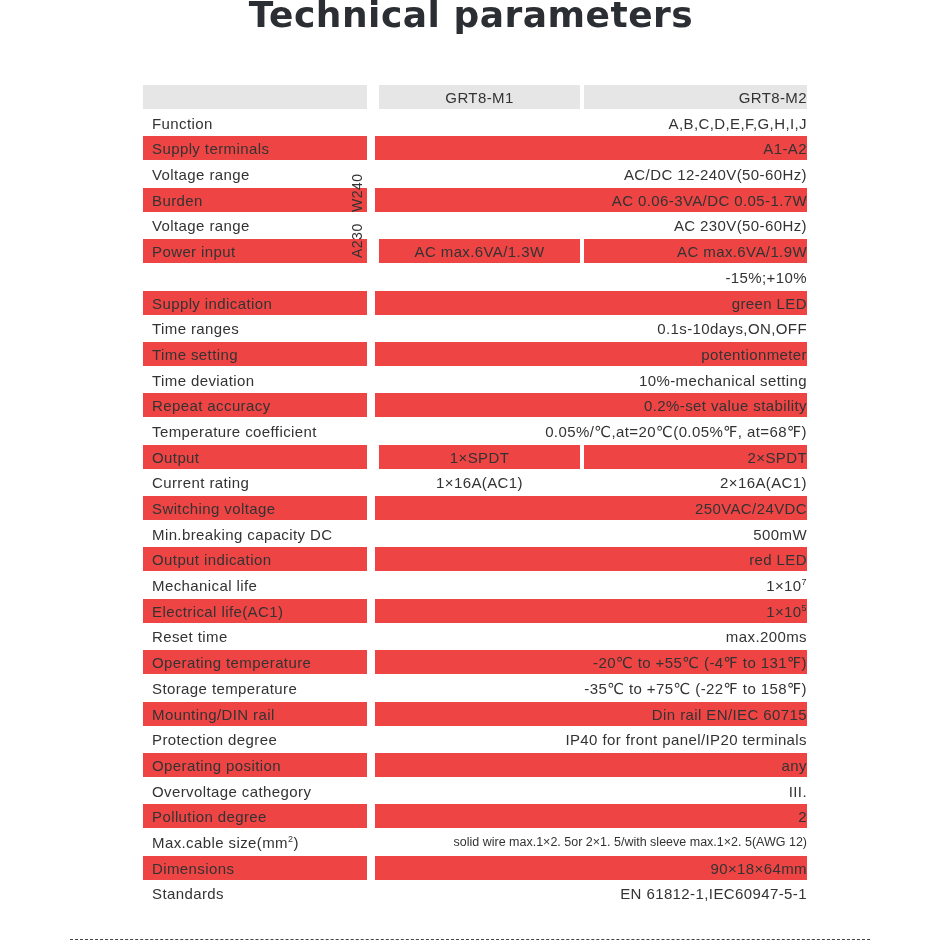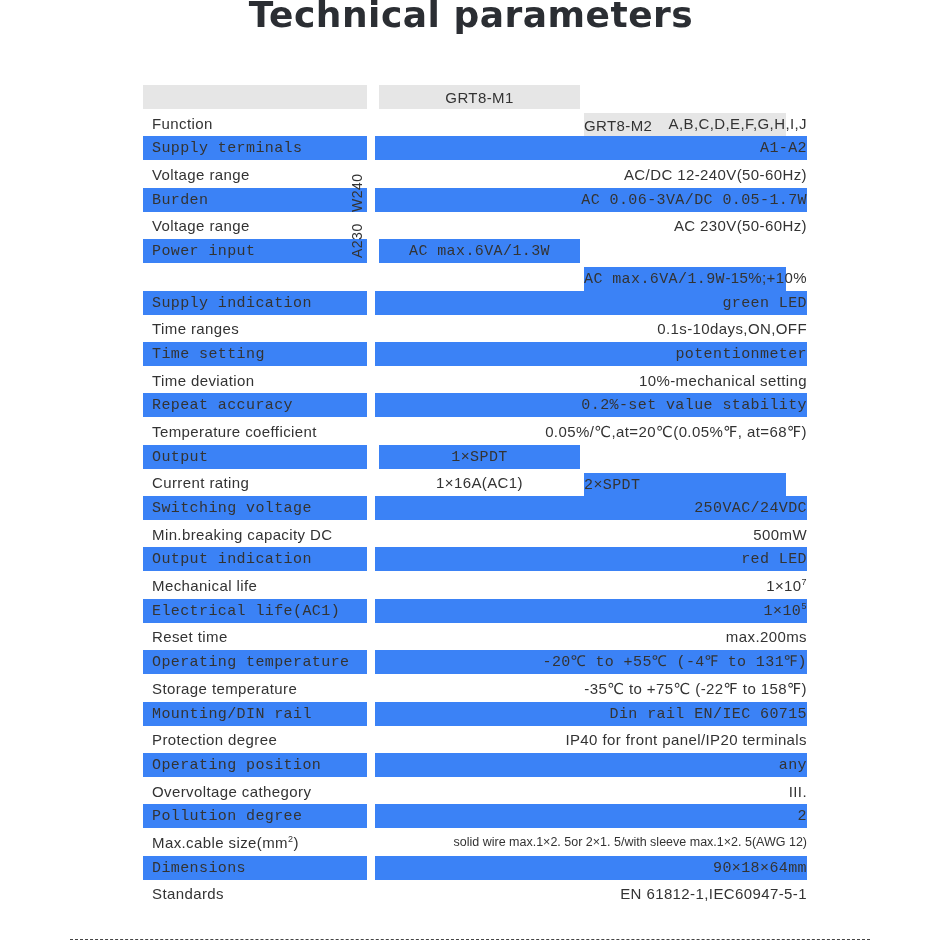--- a/index.html
+++ b/index.html
@@ -5,25 +5,25 @@
   html, body { margin: 0; padding: 0; background: #ffffff; }
   body { width: 942px; height: 942px; position: relative; overflow: hidden;
          font-family: "Liberation Sans", "DejaVu Sans", sans-serif; color: #333333; }
   .title { position: absolute; left: 0; width: 942px; top: -6px; text-align: center;
            font-family: "DejaVu Sans", sans-serif; font-weight: bold; font-size: 36px;
            color: #2b2e33; letter-spacing: 0.5px; }
   .table { position: absolute; left: 143px; top: 85px; width: 664px; }
   .row { position: relative; height: 25.7px; }
   .cell { position: absolute; top: 0; height: 24px; line-height: 25px; font-size: 15px;
           letter-spacing: 0.4px; white-space: nowrap; }
-  .row.shaded .cell { background: #3b82f6; font-family: Liberation Mono, monospace; }
+  .row.shaded .cell { background: #ef4444; }
   .label { left: 0; width: 224px; padding-left: 9px; box-sizing: border-box; }
   .val-full { left: 232px; width: 432px; text-align: right; }
   .val-m1 { left: 236px; width: 201px; text-align: center; }
-  .val-m2 { left: 441px; width: 202px; text-align: left; margin-top: 28px; }
+  .val-m2 { left: 441px; width: 223px; text-align: right; }
   .row.header .label { background: #e6e6e6; }
   .small { font-size: 12.5px; letter-spacing: 0; }
   sup { font-size: 9px; line-height: 0; vertical-align: 6px; }
   .vlabel { position: absolute; left: 349px; font-size: 14px; color: #333;
             transform-origin: left top; transform: rotate(-90deg); white-space: nowrap; letter-spacing: 0.5px; }
   .dash { position: absolute; left: 70px; width: 800px; top: 939px; height: 0;
           border-top: 1.5px dashed #444; }
 </style>
 </head>
 <body>

